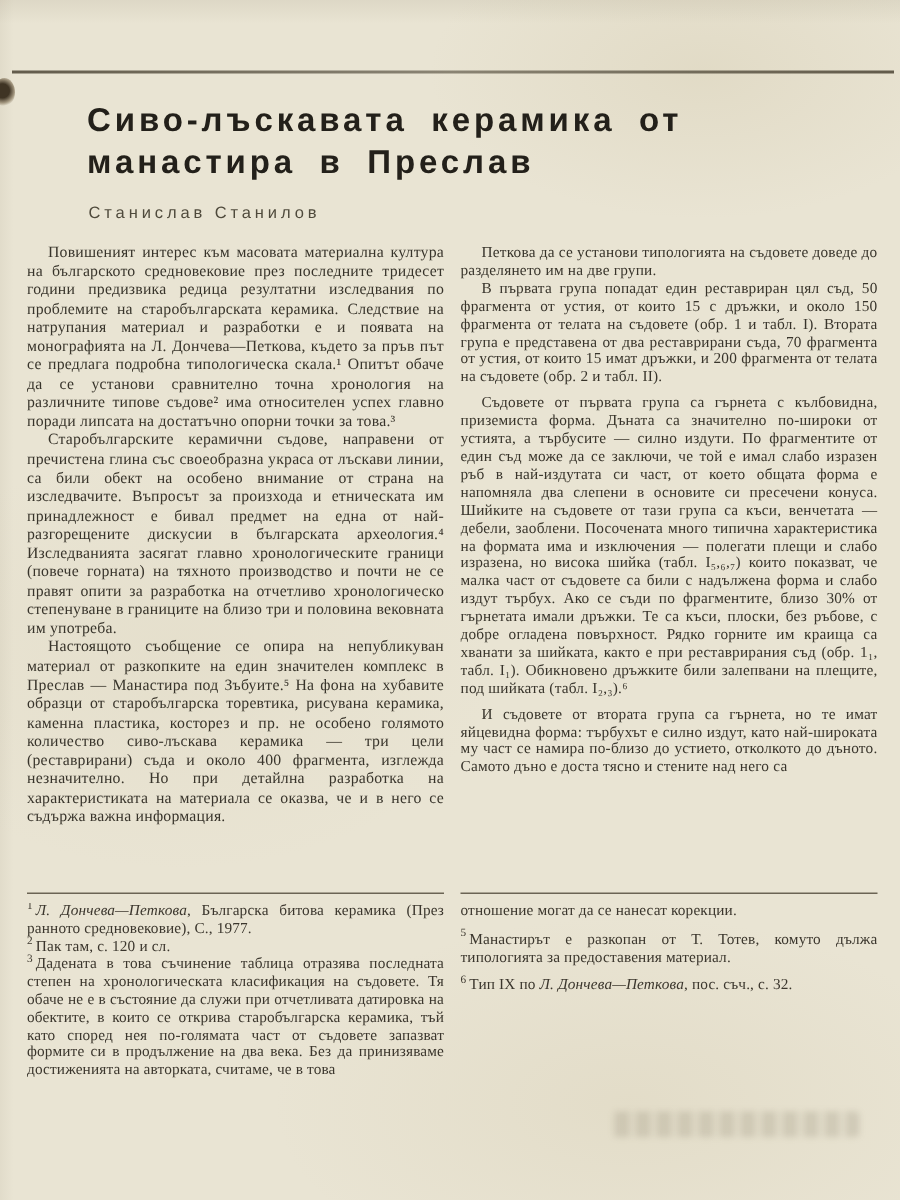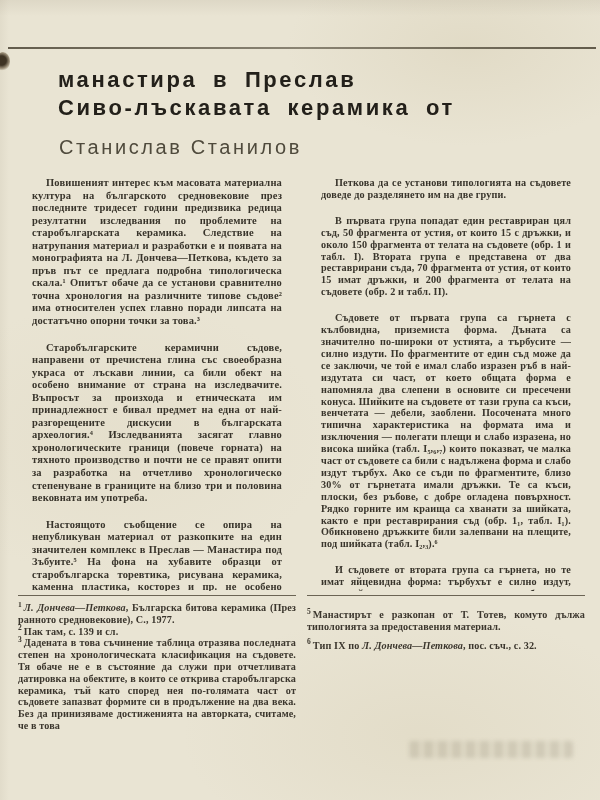--- a/index.html
+++ b/index.html
@@ -32,42 +32,42 @@
   .title{
     position:absolute;left:58px;top:66px;width:505px;margin:0;
     font-family:"Liberation Sans","DejaVu Sans",sans-serif;
     font-weight:bold;font-size:22px;line-height:28px;
     letter-spacing:2.6px;word-spacing:7px;color:#23201a;
   }
   .title .tl{display:block;}
   .author{
     position:absolute;left:59px;top:136px;
     font-family:"Liberation Sans","DejaVu Sans",sans-serif;
-    font-size:20px;letter-spacing:2.6px;color:#4f4a3c;white-space:nowrap;
+    font-size:11px;letter-spacing:2.6px;color:#4f4a3c;white-space:nowrap;
   }
   .columns{
     position:absolute;left:18px;top:163px;width:567px;height:637px;
     display:flex;gap:11px;
   }
   .col{width:278px;display:flex;flex-direction:column;}
   .col-body{overflow:hidden;}
   .col-left .col-body{height:428px;font-size:10.5px;line-height:12.55px;}
   .col-right .col-body{height:428px;font-size:10.2px;line-height:11.9px;}
   .col-body p{
-    margin:14px;text-indent:14px;text-align:justify;
-    font-weight:bold;letter-spacing:.15px;color:#38342b;
+    margin:0;text-indent:14px;text-align:justify;
+    font-weight:normal;letter-spacing:.15px;color:#38342b;
   }
   .col-right p.gap{margin-top:5px;}
   .fn-rule{
     height:1px;margin:4px 0 6px;flex:none;
     background:rgba(75,68,52,.8);
   }
   .fns{flex:1;overflow:hidden;font-size:10.2px;line-height:11.8px;}
   .fns p.fn{
-    margin:0;text-align:justify;font-weight:bold;color:#3b362d;letter-spacing:.1px;
+    margin:0;text-align:justify;font-weight:normal;color:#3b362d;letter-spacing:.1px;
   }
   .fns p.fngap{margin-top:7px;}
   .fns sup{
     font-size:7.5px;line-height:0;vertical-align:super;margin-right:2px;
   }
   .fns i{font-style:italic;}
   .bleed{
     position:absolute;left:408px;top:741px;width:165px;height:17px;
     background:
       repeating-linear-gradient(90deg, rgba(96,88,66,.16) 0 9px, rgba(96,88,66,.04) 9px 14px);
@@ -77,51 +77,52 @@
 </head>
 <body>
 
 <div class="page">
 
   <div class="blemish"></div>
 
   <div class="mast-rule"></div>
 
   <h1 class="title">
+    <span class="tl">Сиво-лъскавата керамика от</span>
     <span class="tl">манастира в Преслав</span>
-    <span class="tl">Сиво-лъскавата керамика от</span>
   </h1>
 
   <div class="author">Станислав Станилов</div>
 
   <div class="columns">
 
     <div class="col col-left">
       <div class="col-body">
         <p>Повишеният интерес към масовата материална култура на българското средновековие през последните тридесет години предизвика редица резултатни изследвания по проблемите на старобългарската керамика. Следствие на натрупания материал и разработки е и появата на монографията на Л. Дончева—Петкова, където за пръв път се предлага подробна типологическа скала.¹ Опитът обаче да се установи сравнително точна хронология на различните типове съдове² има относителен успех главно поради липсата на достатъчно опорни точки за това.³</p>
         <p>Старобългарските керамични съдове, направени от пречистена глина със своеобразна украса от лъскави линии, са били обект на особено внимание от страна на изследвачите. Въпросът за произхода и етническата им принадлежност е бивал предмет на една от най-разгорещените дискусии в българската археология.⁴ Изследванията засягат главно хронологическите граници (повече горната) на тяхното производство и почти не се правят опити за разработка на отчетливо хронологическо степенуване в границите на близо три и половина вековната им употреба.</p>
         <p>Настоящото съобщение се опира на непубликуван материал от разкопките на един значителен комплекс в Преслав — Манастира под Зъбуите.⁵ На фона на хубавите образци от старобългарска торевтика, рисувана керамика, каменна пластика, косторез и пр. не особено голямото количество сиво-лъскава керамика — три цели (реставрирани) съда и около 400 фрагмента, изглежда незначително. Но при детайлна разработка на характеристиката на материала се оказва, че и в него се съдържа важна информация.</p>
       </div>
       <div class="fn-rule"></div>
       <div class="fns">
         <p class="fn"><sup>1</sup><i>Л. Дончева—Петкова</i><span>, Българска битова керамика (През ранното средновековие), С., 1977.</span></p>
-        <p class="fn"><sup>2</sup><span>Пак там, с. 139 и сл.</span></p>
+        <p class="fn"><sup>2</sup><span>Пак там, с. 120 и сл.</span></p>
         <p class="fn"><sup>3</sup><span>Дадената в това съчинение таблица отразява последната степен на хронологическата класификация на съдовете. Тя обаче не е в състояние да служи при отчетливата датировка на обектите, в които се открива старобългарска керамика, тъй като според нея по-голямата част от съдовете запазват формите си в продължение на два века. Без да принизяваме достиженията на авторката, считаме, че в това</span></p>
       </div>
     </div>
 
     <div class="col col-right">
       <div class="col-body">
         <p>Петкова да се установи типологията на съдовете доведе до разделянето им на две групи.</p>
         <p>В първата група попадат един реставриран цял съд, 50 фрагмента от устия, от които 15 с дръжки, и около 150 фрагмента от телата на съдовете (обр. 1 и табл. I). Втората група е представена от два реставрирани съда, 70 фрагмента от устия, от които 15 имат дръжки, и 200 фрагмента от телата на съдовете (обр. 2 и табл. II).</p>
         <p class="gap">Съдовете от първата група са гърнета с кълбовидна, приземиста форма. Дъната са значително по-широки от устията, а търбусите — силно издути. По фрагментите от един съд може да се заключи, че той е имал слабо изразен ръб в най-издутата си част, от което общата форма е напомняла два слепени в основите си пресечени конуса. Шийките на съдовете от тази група са къси, венчетата — дебели, заоблени. Посочената много типична характеристика на формата има и изключения — полегати плещи и слабо изразена, но висока шийка (табл. I₅,₆,₇) които показват, че малка част от съдовете са били с надължена форма и слабо издут търбух. Ако се съди по фрагментите, близо 30% от гърнетата имали дръжки. Те са къси, плоски, без ръбове, с добре огладена повърхност. Рядко горните им краища са хванати за шийката, както е при реставрирания съд (обр. 1₁, табл. I₁). Обикновено дръжките били залепвани на плещите, под шийката (табл. I₂,₃).⁶</p>
         <p class="gap">И съдовете от втората група са гърнета, но те имат яйцевидна форма: търбухът е силно издут, като най-широката му част се намира по-близо до устието, отколкото до дъното. Самото дъно е доста тясно и стените над него са</p>
       </div>
       <div class="fn-rule"></div>
       <div class="fns">
+        <p class="fn"><span>отношение могат да се нанесат корекции.</span></p>
         <p class="fn fngap"><sup>5</sup><span>Манастирът е разкопан от Т. Тотев, комуто дължа типологията за предоставения материал.</span></p>
         <p class="fn fngap"><sup>6</sup><span>Тип IX по </span><i>Л. Дончева—Петкова</i><span>, пос. съч., с. 32.</span></p>
       </div>
     </div>
 
   </div>
 
   <div class="bleed"></div>
 
 </div>

